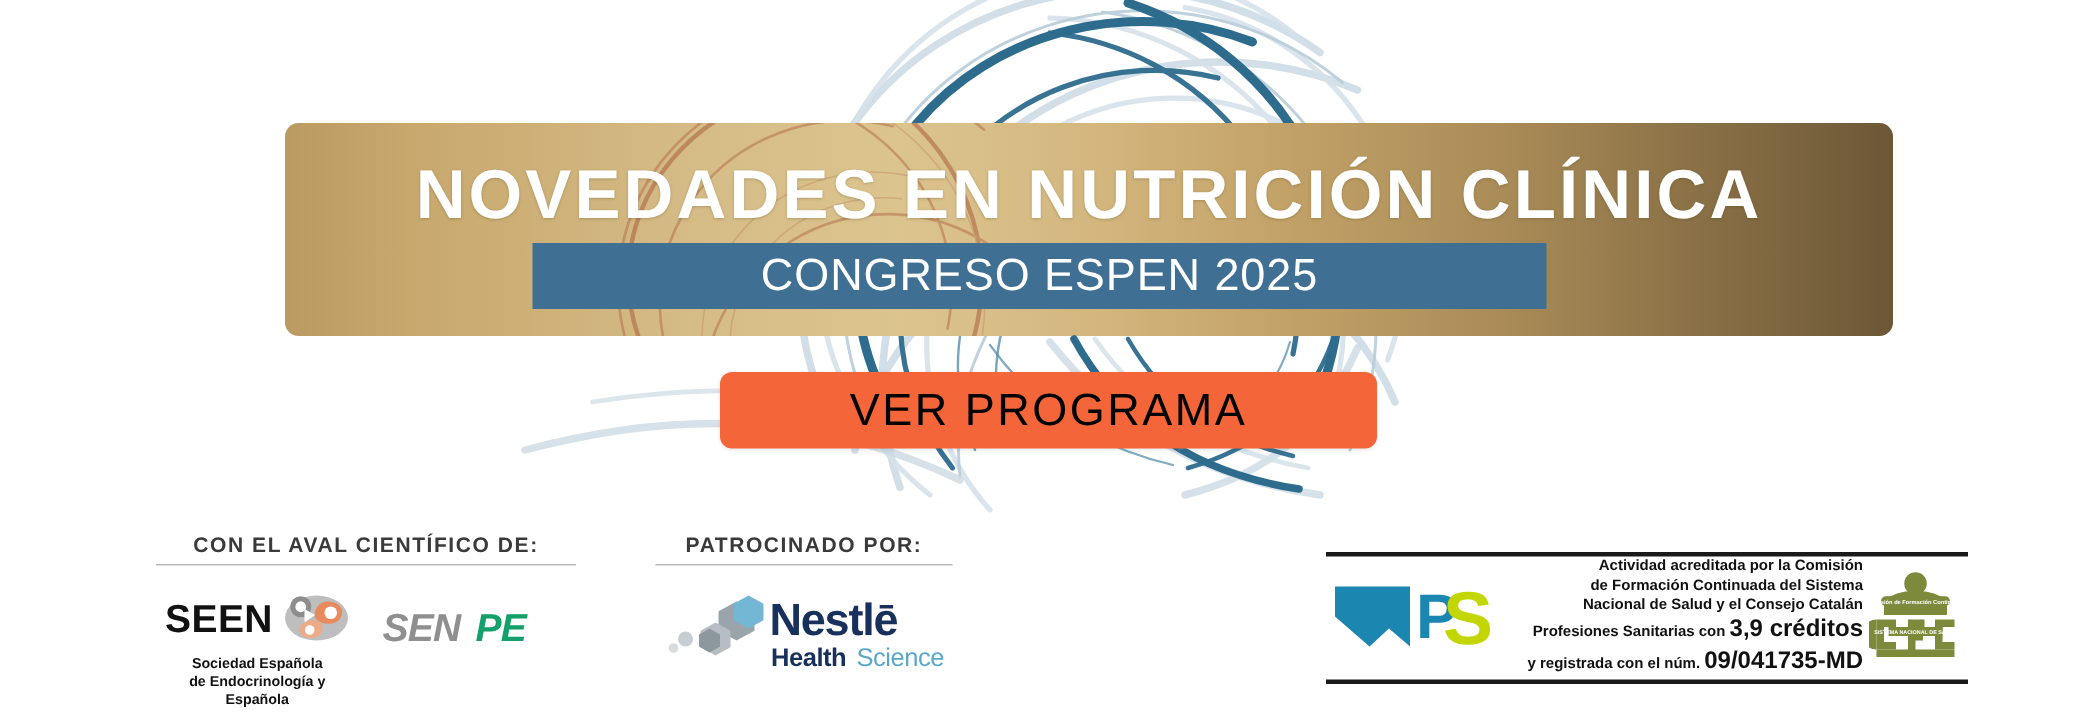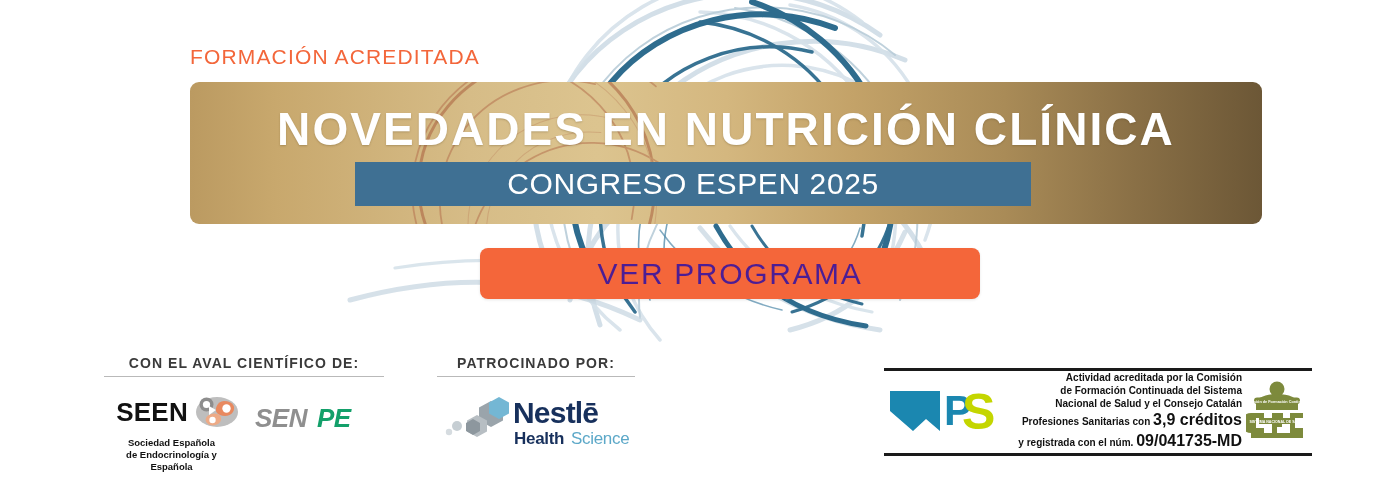--- a/index.html
+++ b/index.html
@@ -53,41 +53,41 @@
     background:#3f7093;
     display:flex;align-items:center;justify-content:center;
   }
   .sub-title{
     font-size:30px;font-weight:400;letter-spacing:.02em;
     color:#ffffff;white-space:nowrap;
   }
 
   
   .cta{
-    position:absolute;left:480px;top:248px;width:500px;height:51px;
+    position:absolute;left:480px;top:248px;width:438px;height:51px;
     background:#f4663a;border:none;border-radius:8px;
-    color:#4c1d95;font-family:"Liberation Sans",sans-serif;
+    color:#000000;font-family:"Liberation Sans",sans-serif;
     font-size:30px;letter-spacing:.055em;font-weight:400;
     cursor:pointer;padding:0;
     box-shadow:0 1px 3px rgba(0,0,0,.10);
   }
 
   
   .strip{position:absolute;}
   .strip-title{
     font-size:14px;font-weight:700;letter-spacing:.075em;
     color:#3a3a3a;text-align:center;white-space:nowrap;
   }
   .strip-rule{height:1px;background:#b9b9b9;margin-top:5px;}
 
   
   .aval-strip{left:104px;top:355px;width:280px;}
   .aval-logos{display:flex;align-items:flex-start;margin-top:14px;}
   .seen-block{width:135px;text-align:center;position:relative;}
-  .seen-row{display:flex;align-items:center;justify-content:flex-end;height:42px;}
+  .seen-row{display:flex;align-items:center;justify-content:center;height:42px;}
   .seen-word{font-size:26px;font-weight:700;color:#111;letter-spacing:.01em;}
   .seen-mark{width:46px;height:36px;margin-left:5px;}
   .seen-cap{
     font-size:9.5px;font-weight:700;color:#111;line-height:1.28;margin-top:4px;
   }
   .senpe-block{width:140px;display:flex;align-items:center;justify-content:center;height:42px;margin-left:5px;margin-top:6px;}
   .senpe-svg{width:118px;height:32px;}
 
   
   .patro-strip{left:437px;top:355px;width:198px;}
@@ -141,21 +141,20 @@
         <path d="M635,312 A170,165 0 0 1 812,52"></path>
         <path d="M700,22 A185,180 0 0 1 862,236"></path>
       </g>
       <g stroke="#4d88a8" stroke-width="1.6" opacity=".75">
         <path d="M650,300 A155,150 0 0 1 838,100"></path>
         <path d="M666,275 A140,135 0 0 1 820,118"></path>
       </g>
     </g>
   </svg>
 
-  <div class="eyebrow">FORMACIÓN ACREDITADA</div>
 
   <div class="gold-banner">
 
     <svg class="inner-swirl" viewBox="0 0 1400 345">
       <g fill="none" stroke-linecap="round" opacity=".55">
         <g stroke="#a9603f" stroke-width="4">
           <path d="M610,295 A190,175 0 0 1 835,28"></path>
           <path d="M752,2 A205,200 0 0 1 880,262"></path>
         </g>
         <g stroke="#b5714f" stroke-width="2.4">

